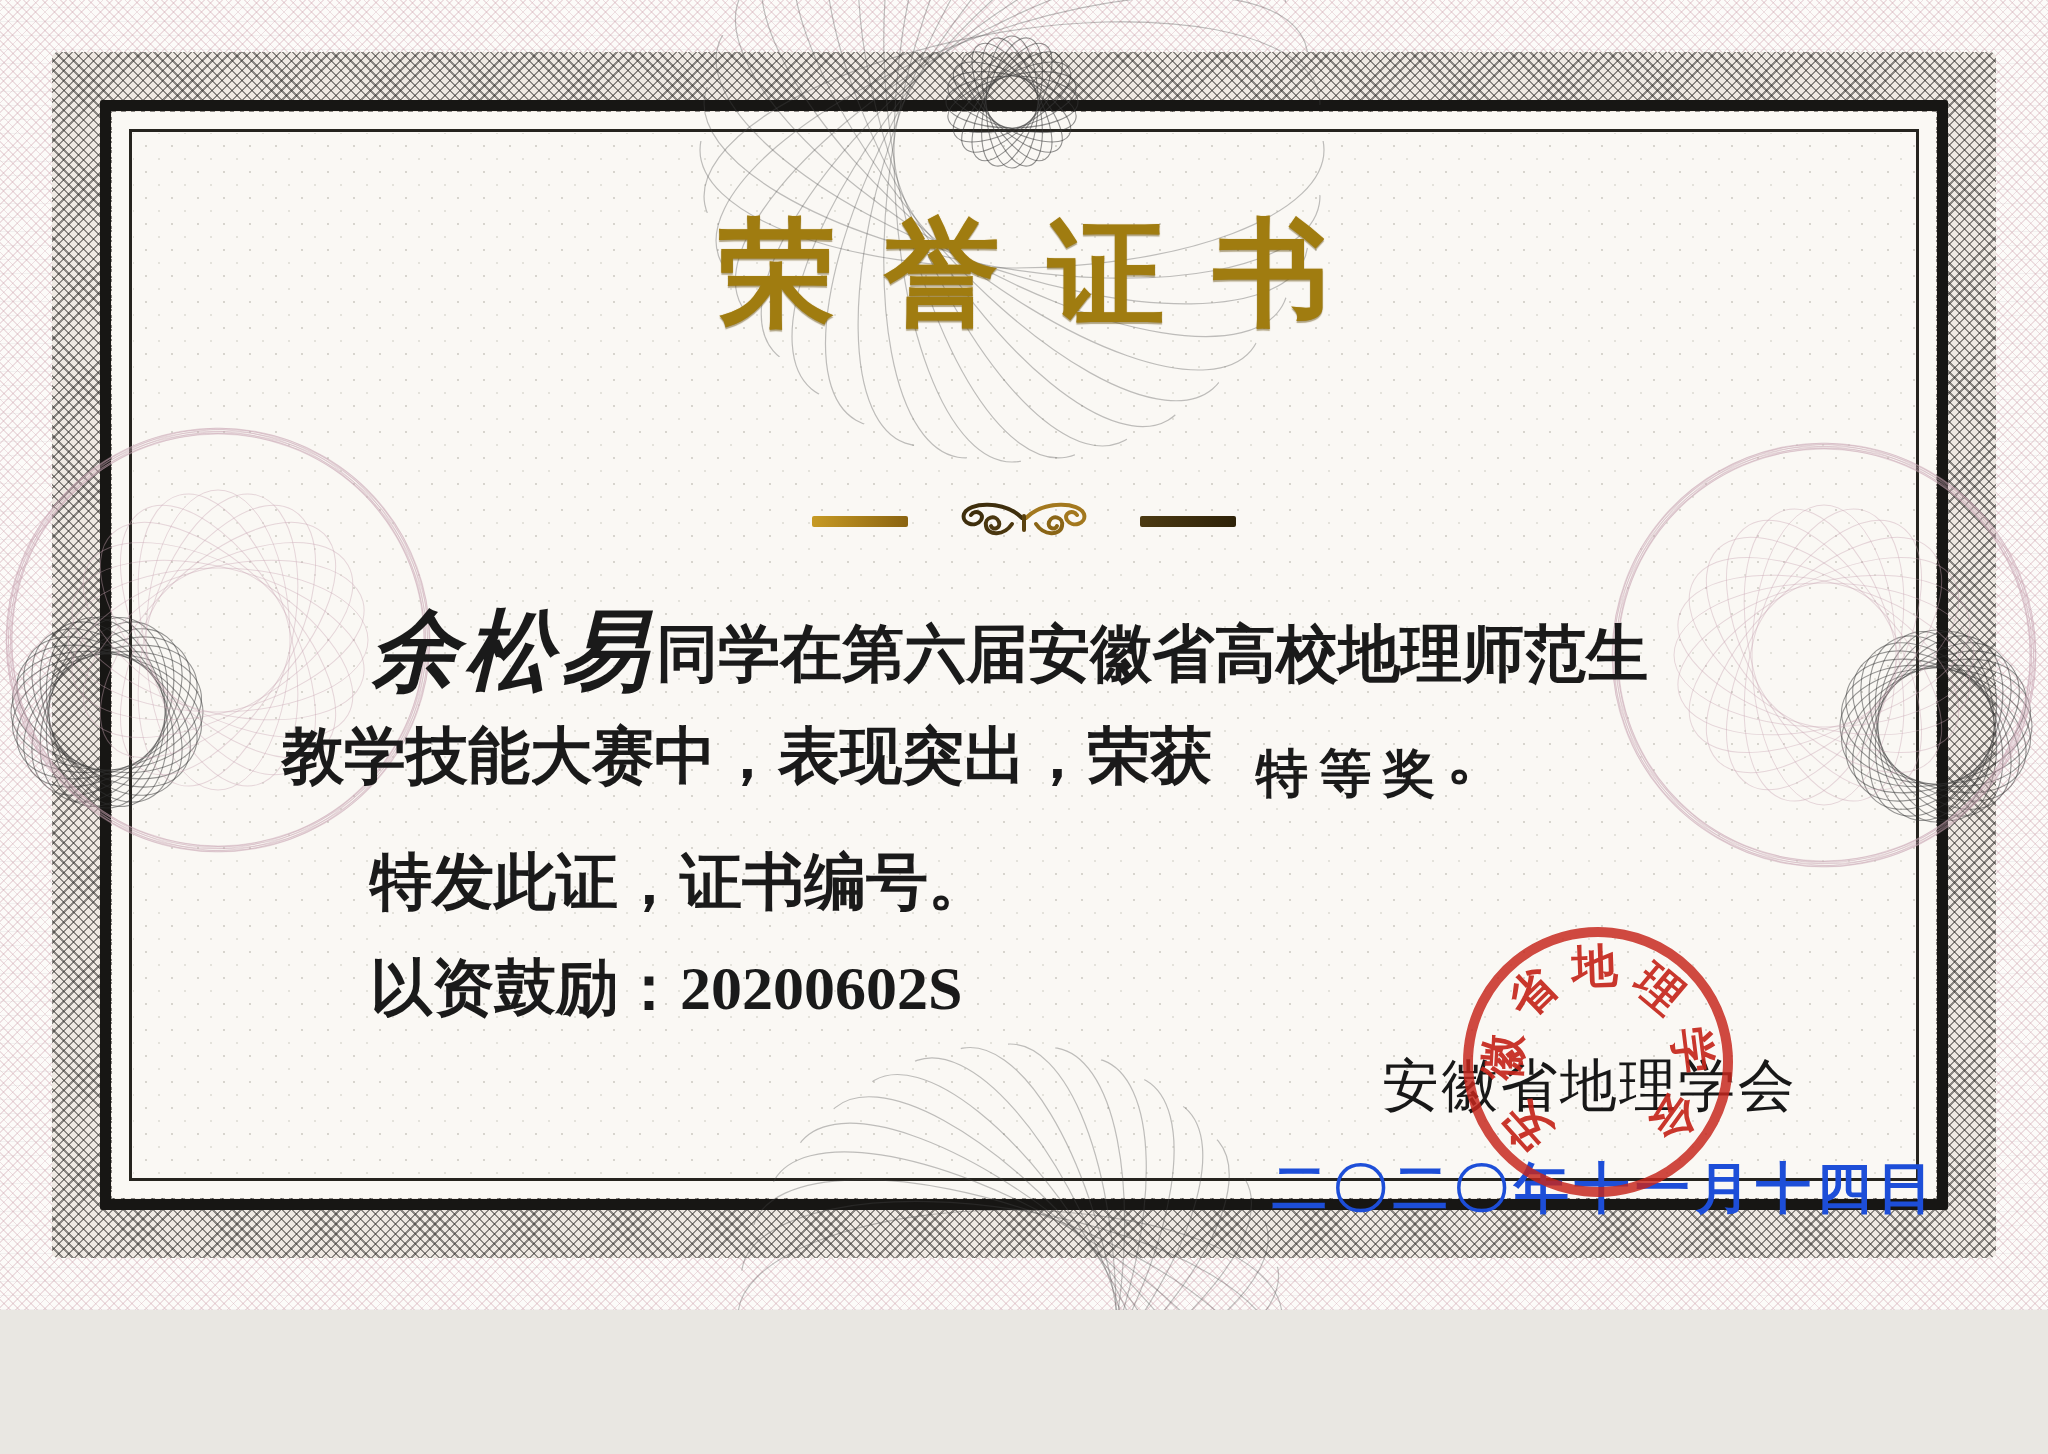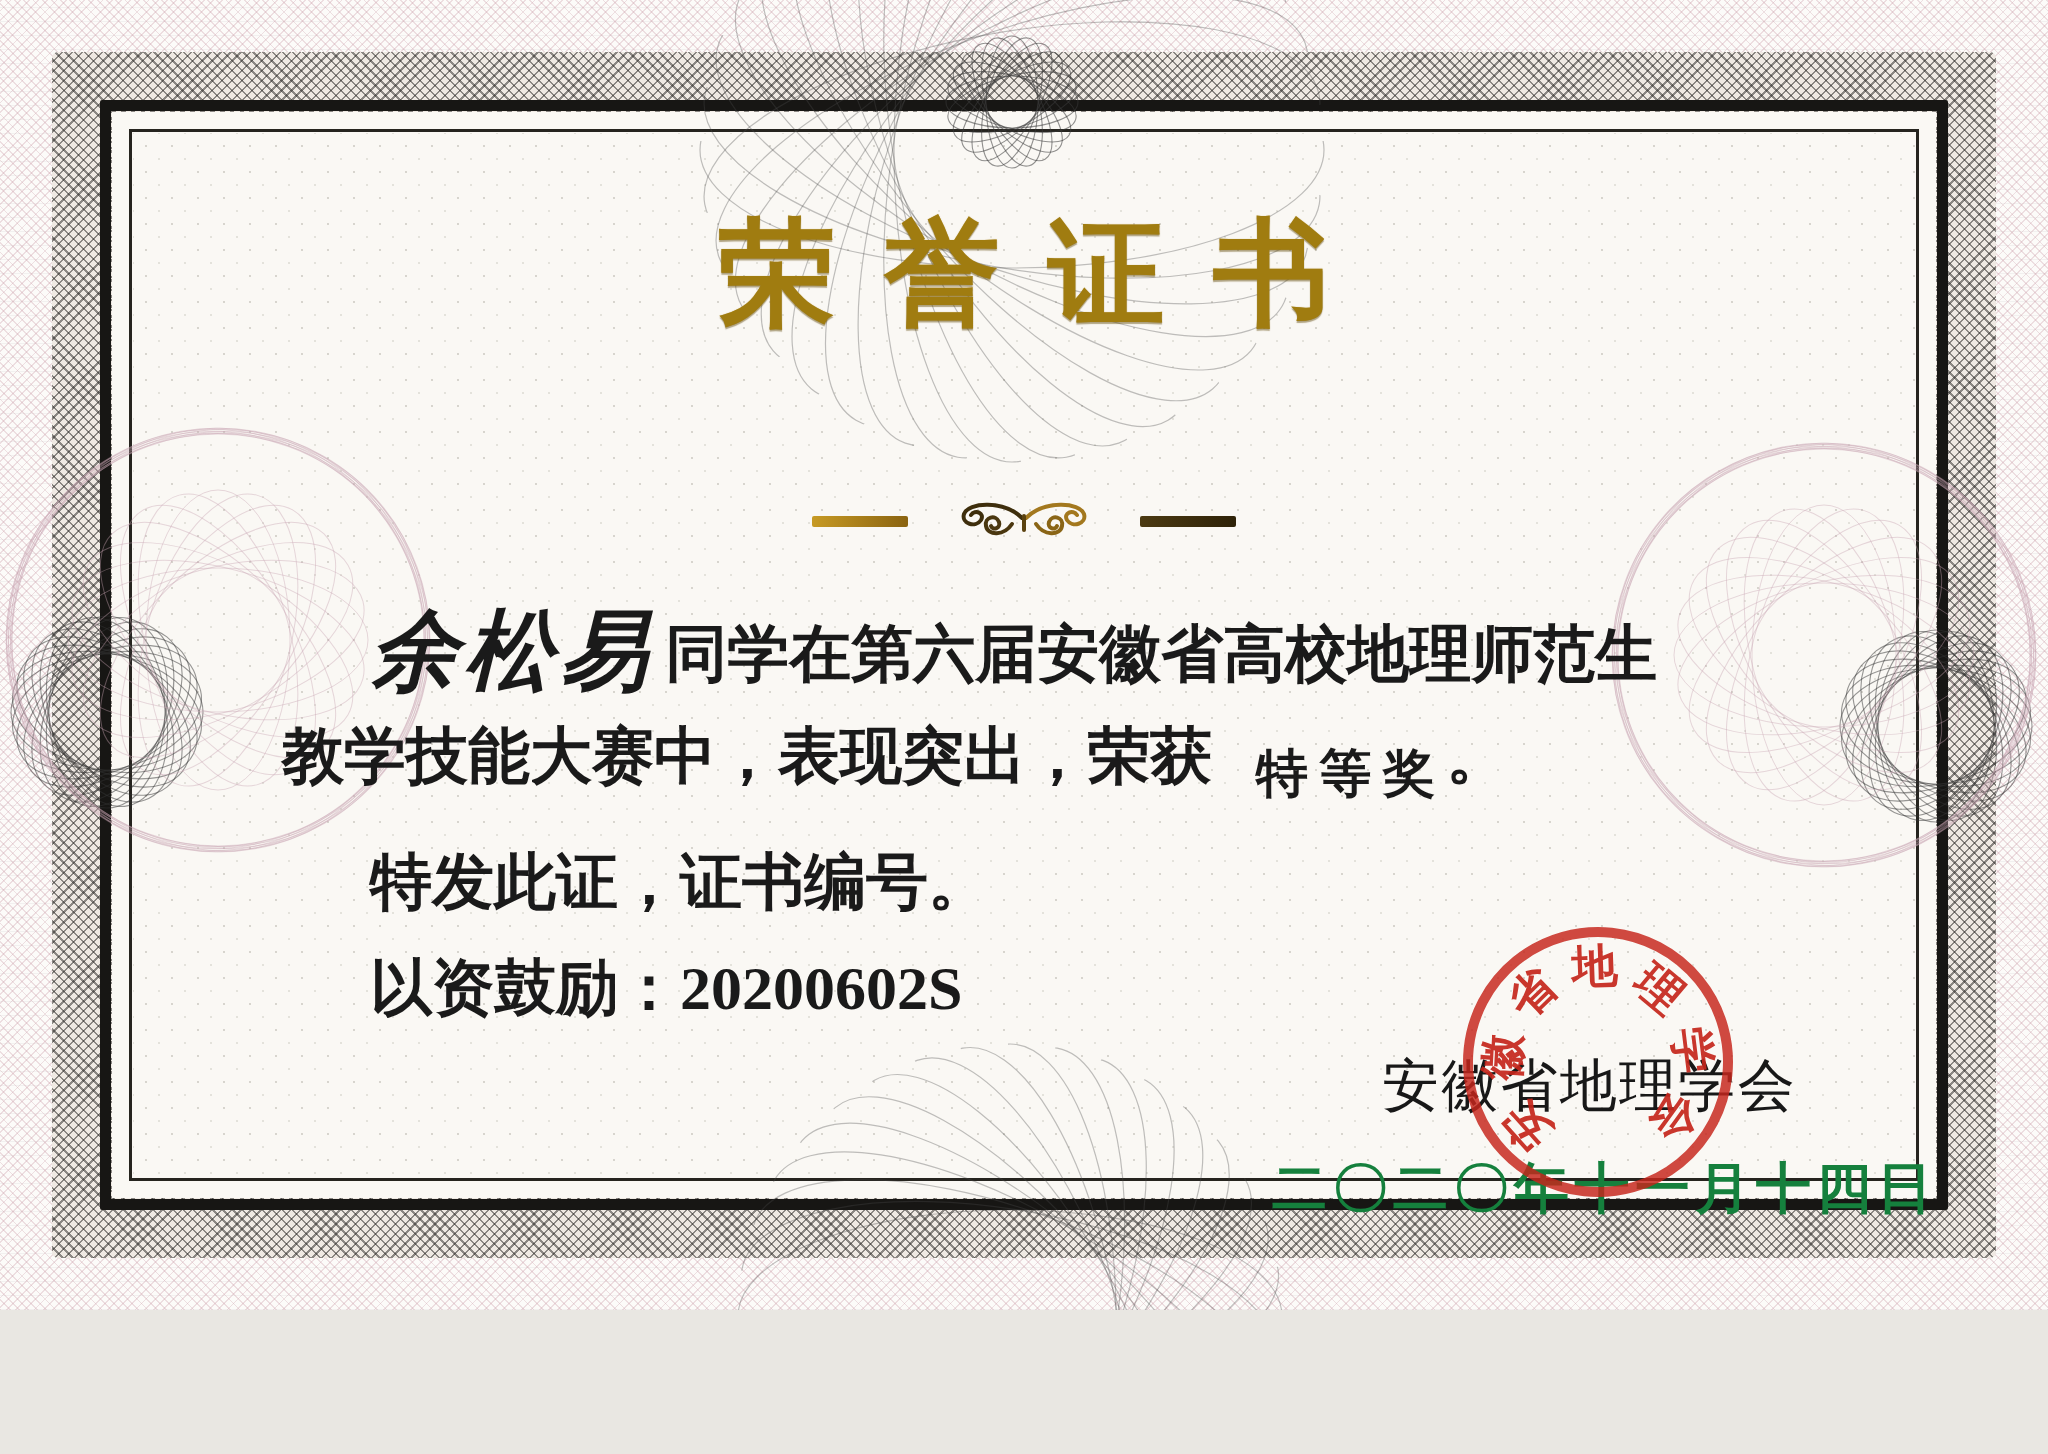--- a/index.html
+++ b/index.html
@@ -86,37 +86,37 @@
     color:#1a1a1a;
   }
   .bline{position:absolute;left:0;white-space:nowrap;font-weight:700;font-size:62px;}
   .bline.l1{top:18px;left:88px;}
   .bline.l2{top:146px;}
   .bline.l3{top:272px;left:88px;}
   .bline.l4{top:378px;left:88px;}
   .recipient{
     font-size:88px;font-weight:600;font-style:italic;
     letter-spacing:.08em;
-    position:relative;top:6px;margin-right:10px;
+    position:relative;top:6px;margin-right:1px;
     font-family:"DejaVu Serif","Liberation Serif",serif;
   }
   .award{
     font-size:52px;font-weight:800;
     letter-spacing:.22em;margin-left:44px;
     position:relative;top:14px;
     font-family:"DejaVu Serif","Liberation Serif",serif;
   }
   .issuer-line{
     position:absolute;left:1382px;top:1048px;
     font-size:57px;font-weight:400;color:#181818;
     letter-spacing:.04em;white-space:nowrap;
   }
   .date-line{
     position:absolute;left:1272px;top:1152px;
-    font-size:55px;font-weight:600;color:#15803d;
+    font-size:55px;font-weight:600;color:#1d4ed8;
     letter-spacing:.10em;white-space:nowrap;
   }
   .seal{
     position:absolute;left:1448px;top:912px;width:300px;height:300px;
     opacity:.92;
     transform:rotate(6deg);
   }
   .seal text{
     font-family:"Liberation Serif","DejaVu Serif",serif;
     font-weight:700;font-size:46px;

